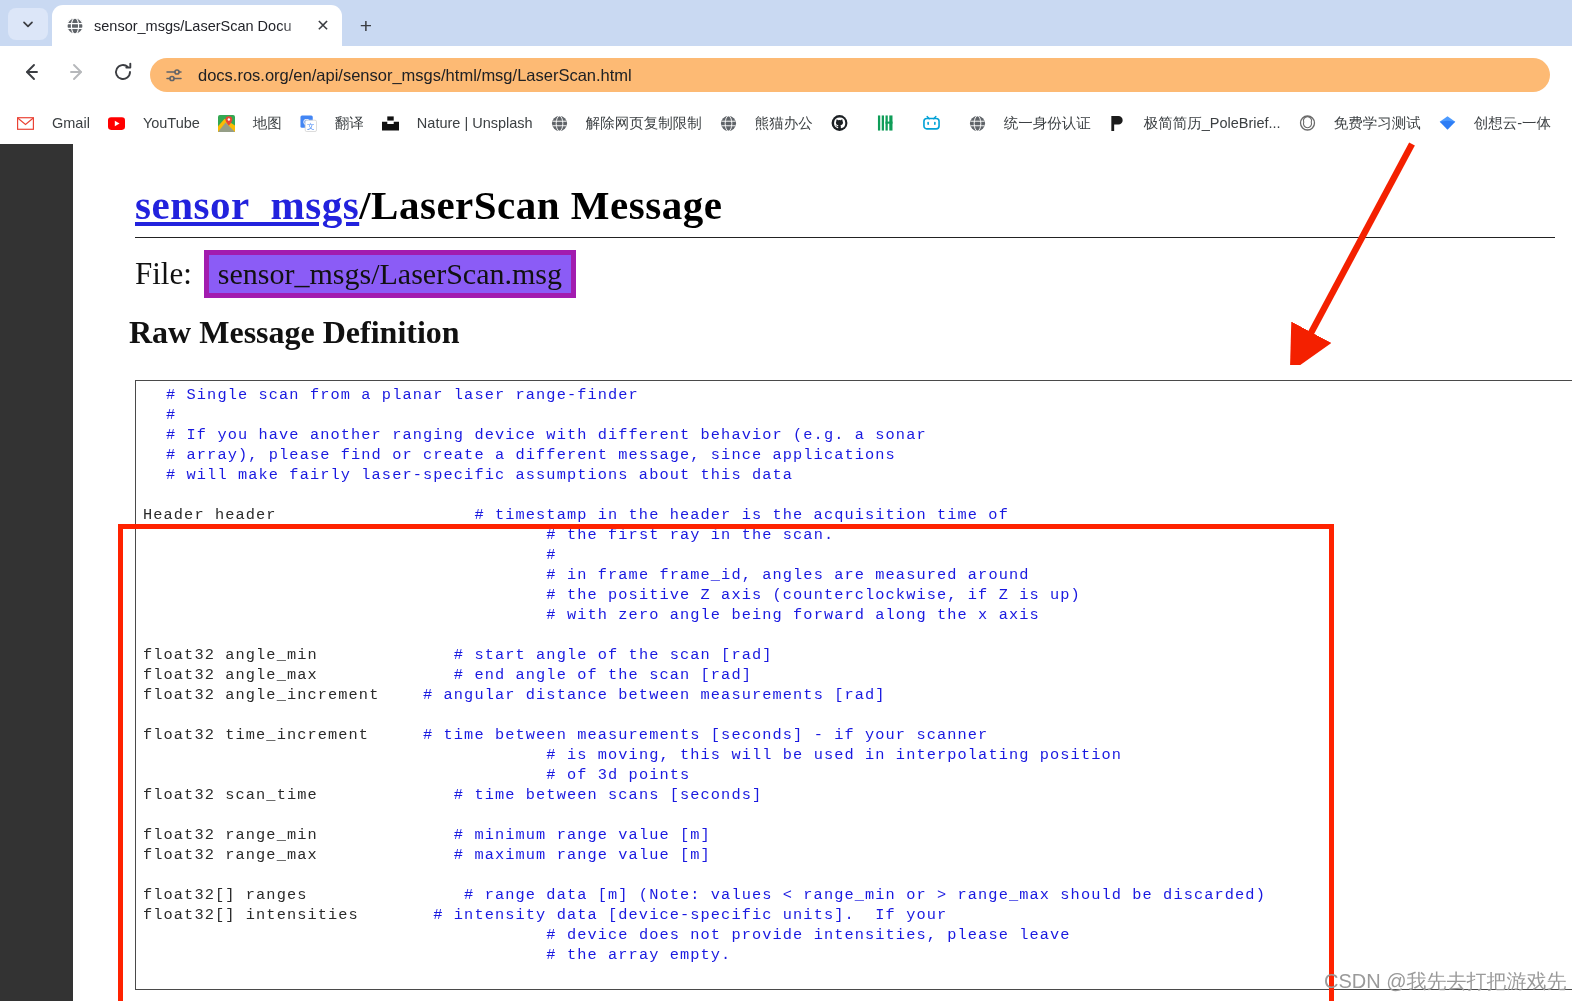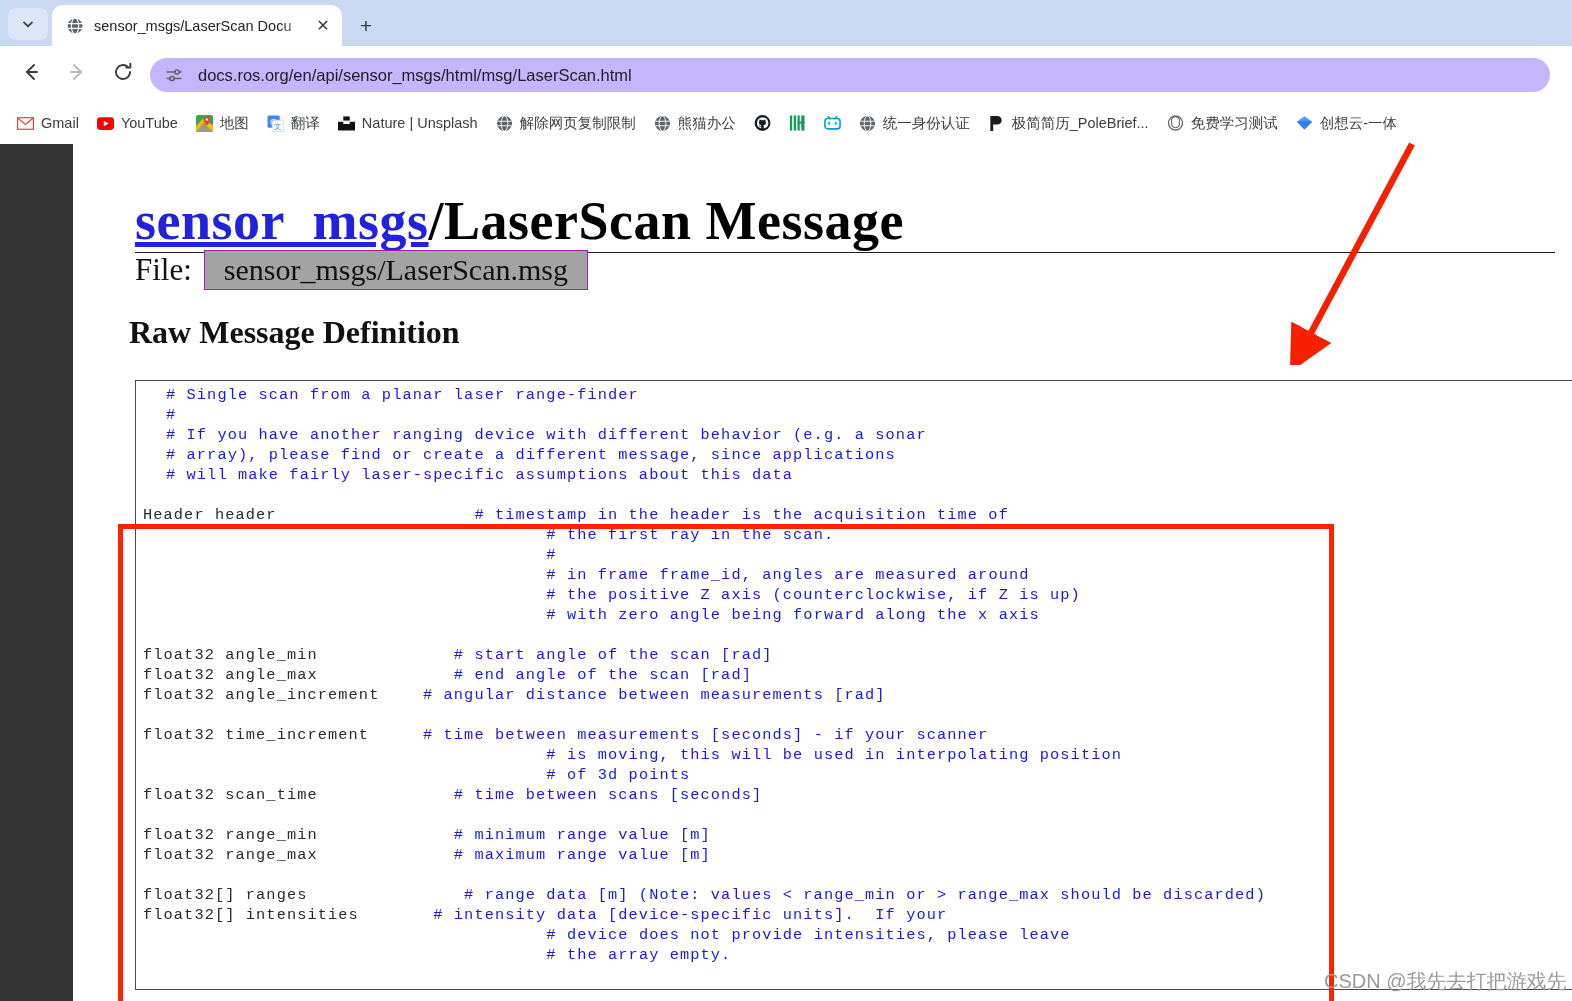--- a/index.html
+++ b/index.html
@@ -55,35 +55,35 @@
   }
   .navbtn {
     width: 34px; height: 34px; margin-left: 12px;
     display: flex; align-items: center; justify-content: center;
     border-radius: 50%;
   }
   .navbtn.back   { margin-left: 14px; }
   .omnibox {
     position: absolute; left: 150px; top: 58px;
     width: 1400px; height: 34px;
-    background: #c4b5fd; border-radius: 17px;
+    background: #fdba74; border-radius: 17px;
     display: flex; align-items: center; padding: 0 14px; box-sizing: border-box;
   }
   .omnibox-icon { width: 20px; height: 20px; margin-right: 14px; flex: 0 0 20px; }
   .omnibox-url { font-size: 16.5px; color: #202124; white-space: nowrap; }
 
   .bookmarks {
     position: absolute; left: 0; top: 102px; width: 1572px; height: 42px;
     background: #ffffff;
     display: flex; align-items: center; overflow: hidden;
   }
   .bm {
     display: flex; align-items: center; height: 28px;
     padding: 0 7px; margin-left: 4px; border-radius: 6px;
-    flex: 0 0 auto; white-space: nowrap;
+    flex: 0 0 auto; white-space: nowrap; gap: 11px;
   }
   .bm:first-child { margin-left: 10px; }
   .bm-ico { width: 17px; height: 17px; flex: 0 0 17px; margin-right: 7px;
             display:flex; align-items:center; justify-content:center; }
   .bm-label { font-size: 14.5px; color: #3c4043; }
   .bm.icon-only .bm-ico { margin-right: 0; }
 
   
   .viewport {
     position: absolute; left: 0; top: 144px; width: 1572px; height: 857px;
@@ -91,35 +91,35 @@
   }
   .leftrail {
     position: absolute; left: 0; top: 0; width: 73px; height: 857px;
     background: #333333;
   }
   .content { position: absolute; left: 73px; top: 0; right: 0; }
 
   .h1-title {
     position: absolute; left: 62px; top: 10px; width: 1420px;
     font-family: "Liberation Serif", serif;
-    font-size: 54px; font-weight: 700; color: #000000;
+    font-size: 41px; font-weight: 700; color: #000000;
     letter-spacing: 0.5px;
-    border-bottom: 1.5px solid #222; 
+    border-bottom: 1.5px solid #222; padding-bottom: 8px;
   }
   .h1-title .lnk { color: #2222dd; text-decoration: underline; }
 
   .fileline {
     position: absolute; left: 62px; top: 106px;
     font-family: "Liberation Serif", serif;
     font-size: 31px; color: #111; display: flex; align-items: center;
   }
   .fileline .lbl { margin-right: 12px; font-family: Liberation Serif, serif; }
   .fileline .fname {
-    background: #a3a3a3; border: 1px solid #a21caf;
-    padding: 2px 19px; font-size: 30px;
+    background: #8b5cf6; border: 5px solid #a21caf;
+    padding: 2px 9px; font-size: 30px;
   }
 
   .h2-raw {
     position: absolute; left: 56px; top: 170px;
     font-family: "Liberation Serif", serif;
     font-size: 32px; font-weight: 700; color: #111;
   }
 
   
   .codebox {

